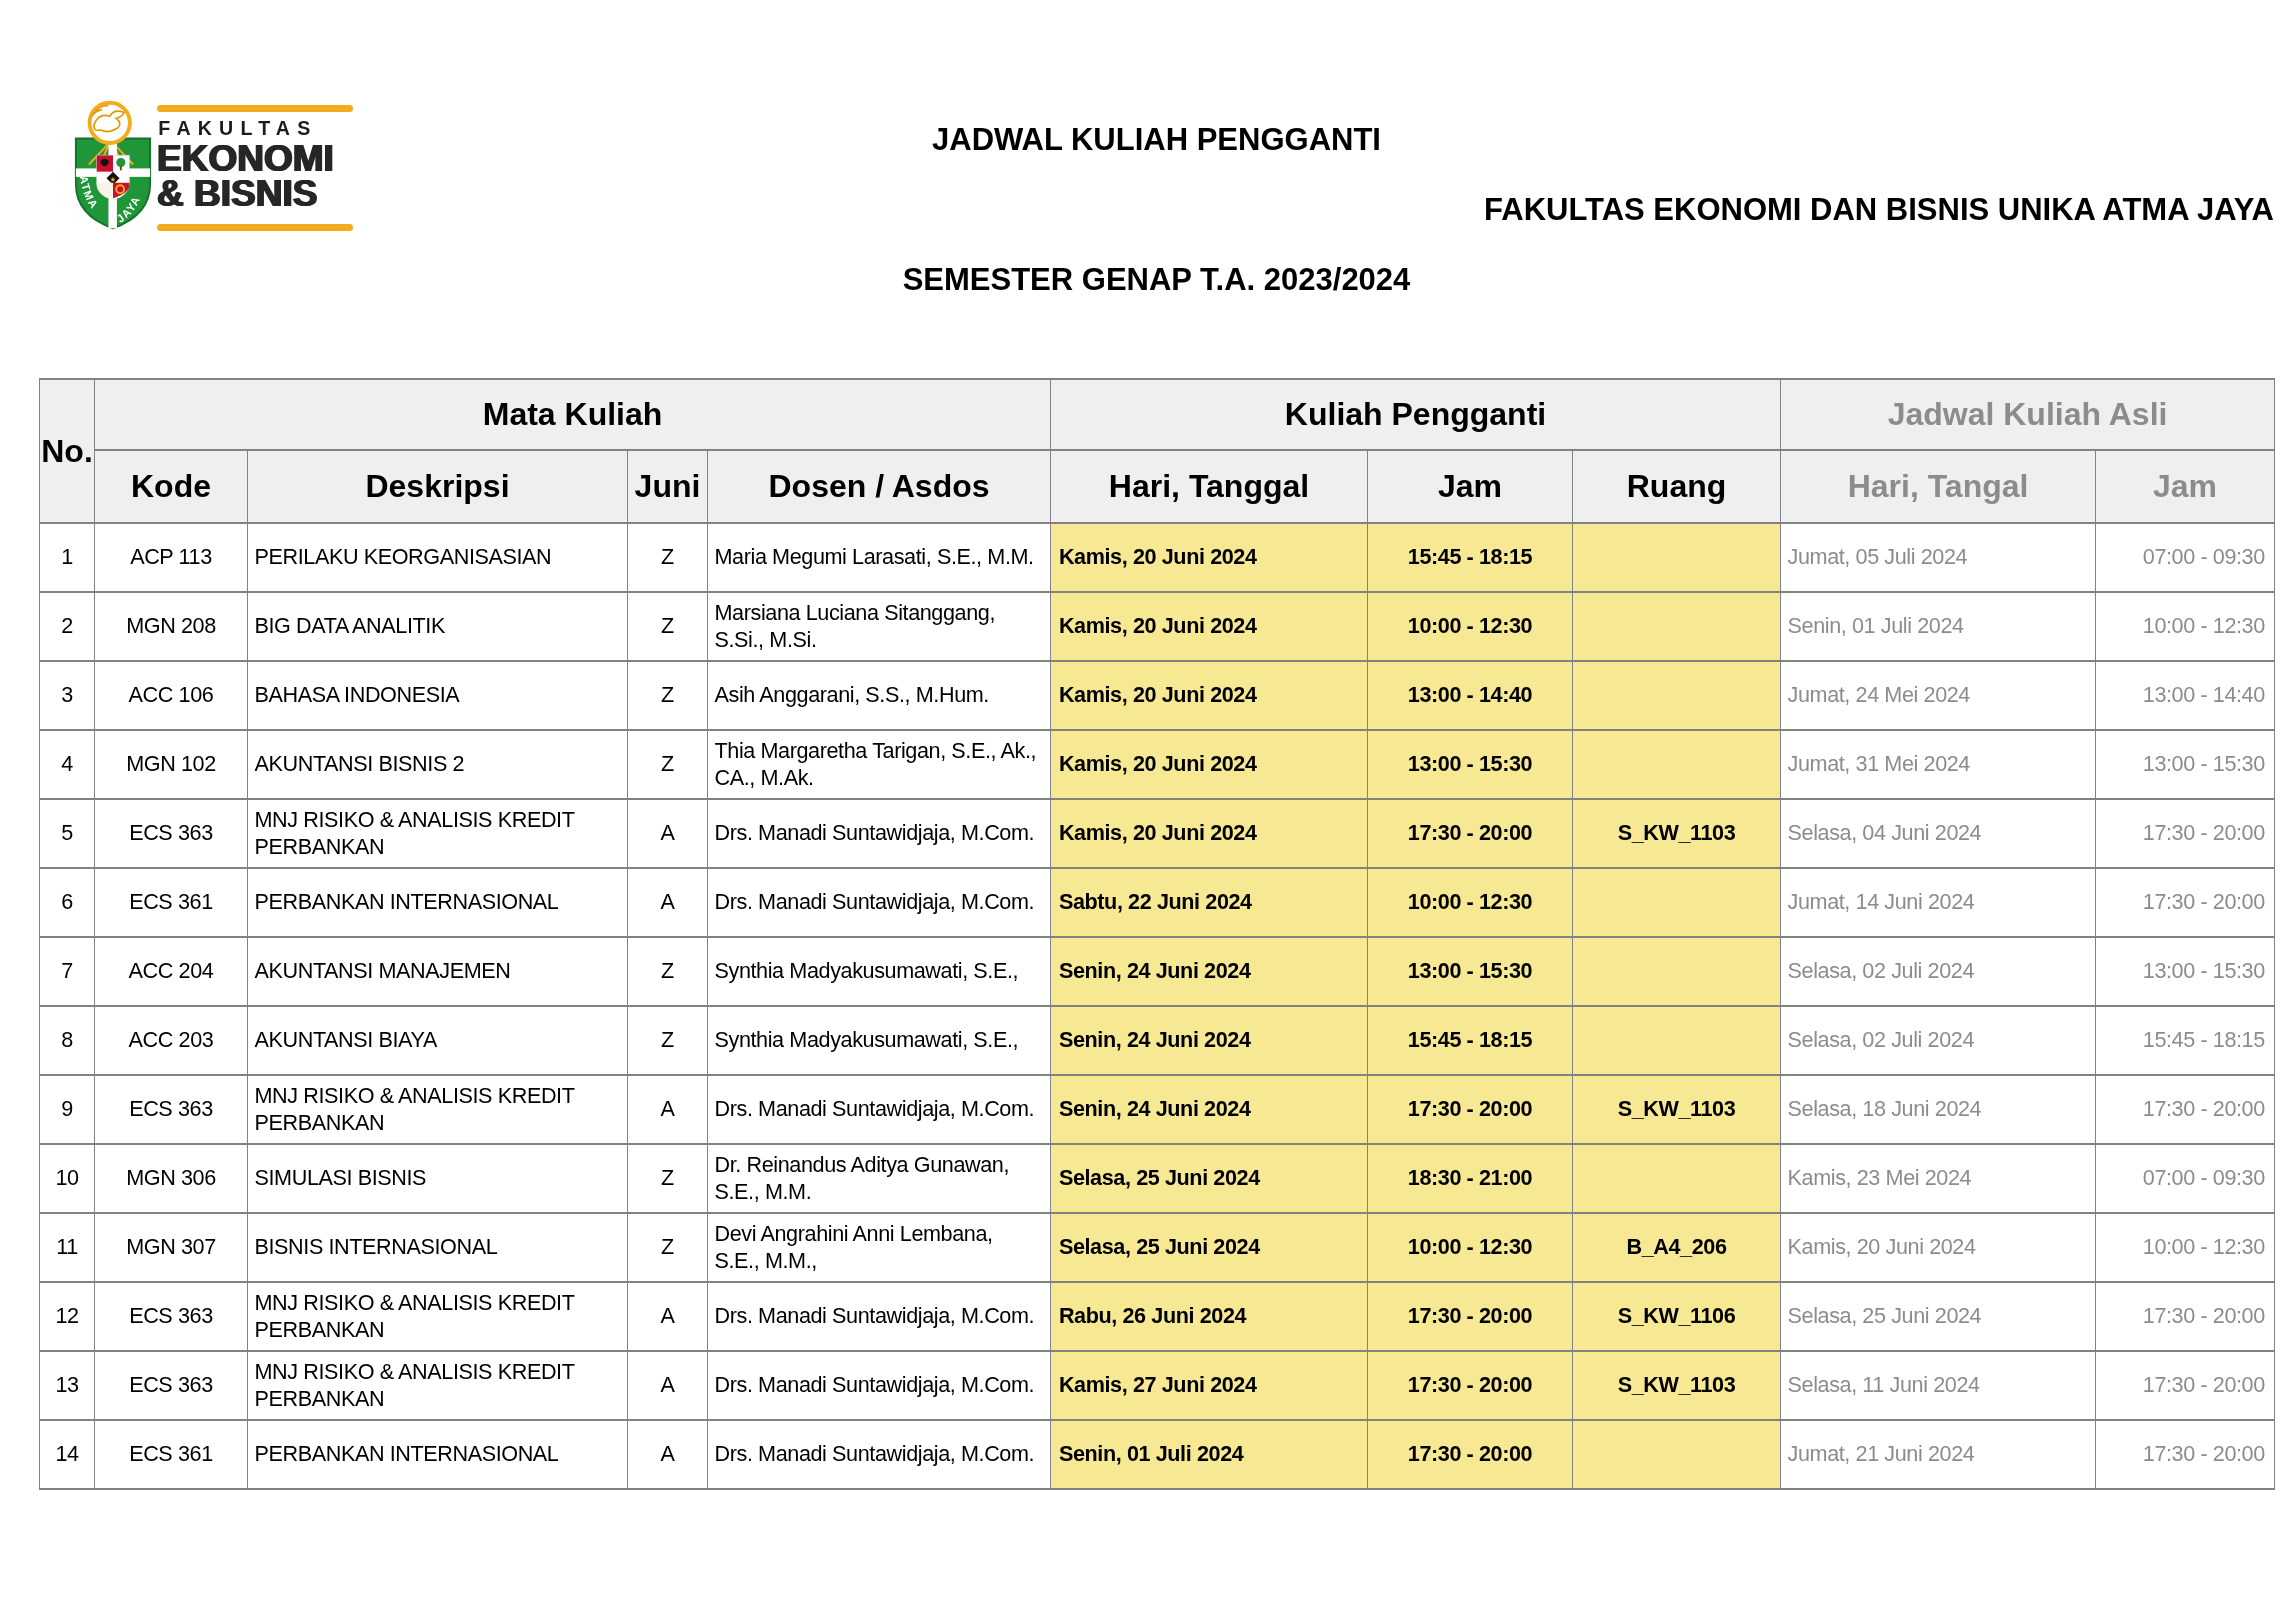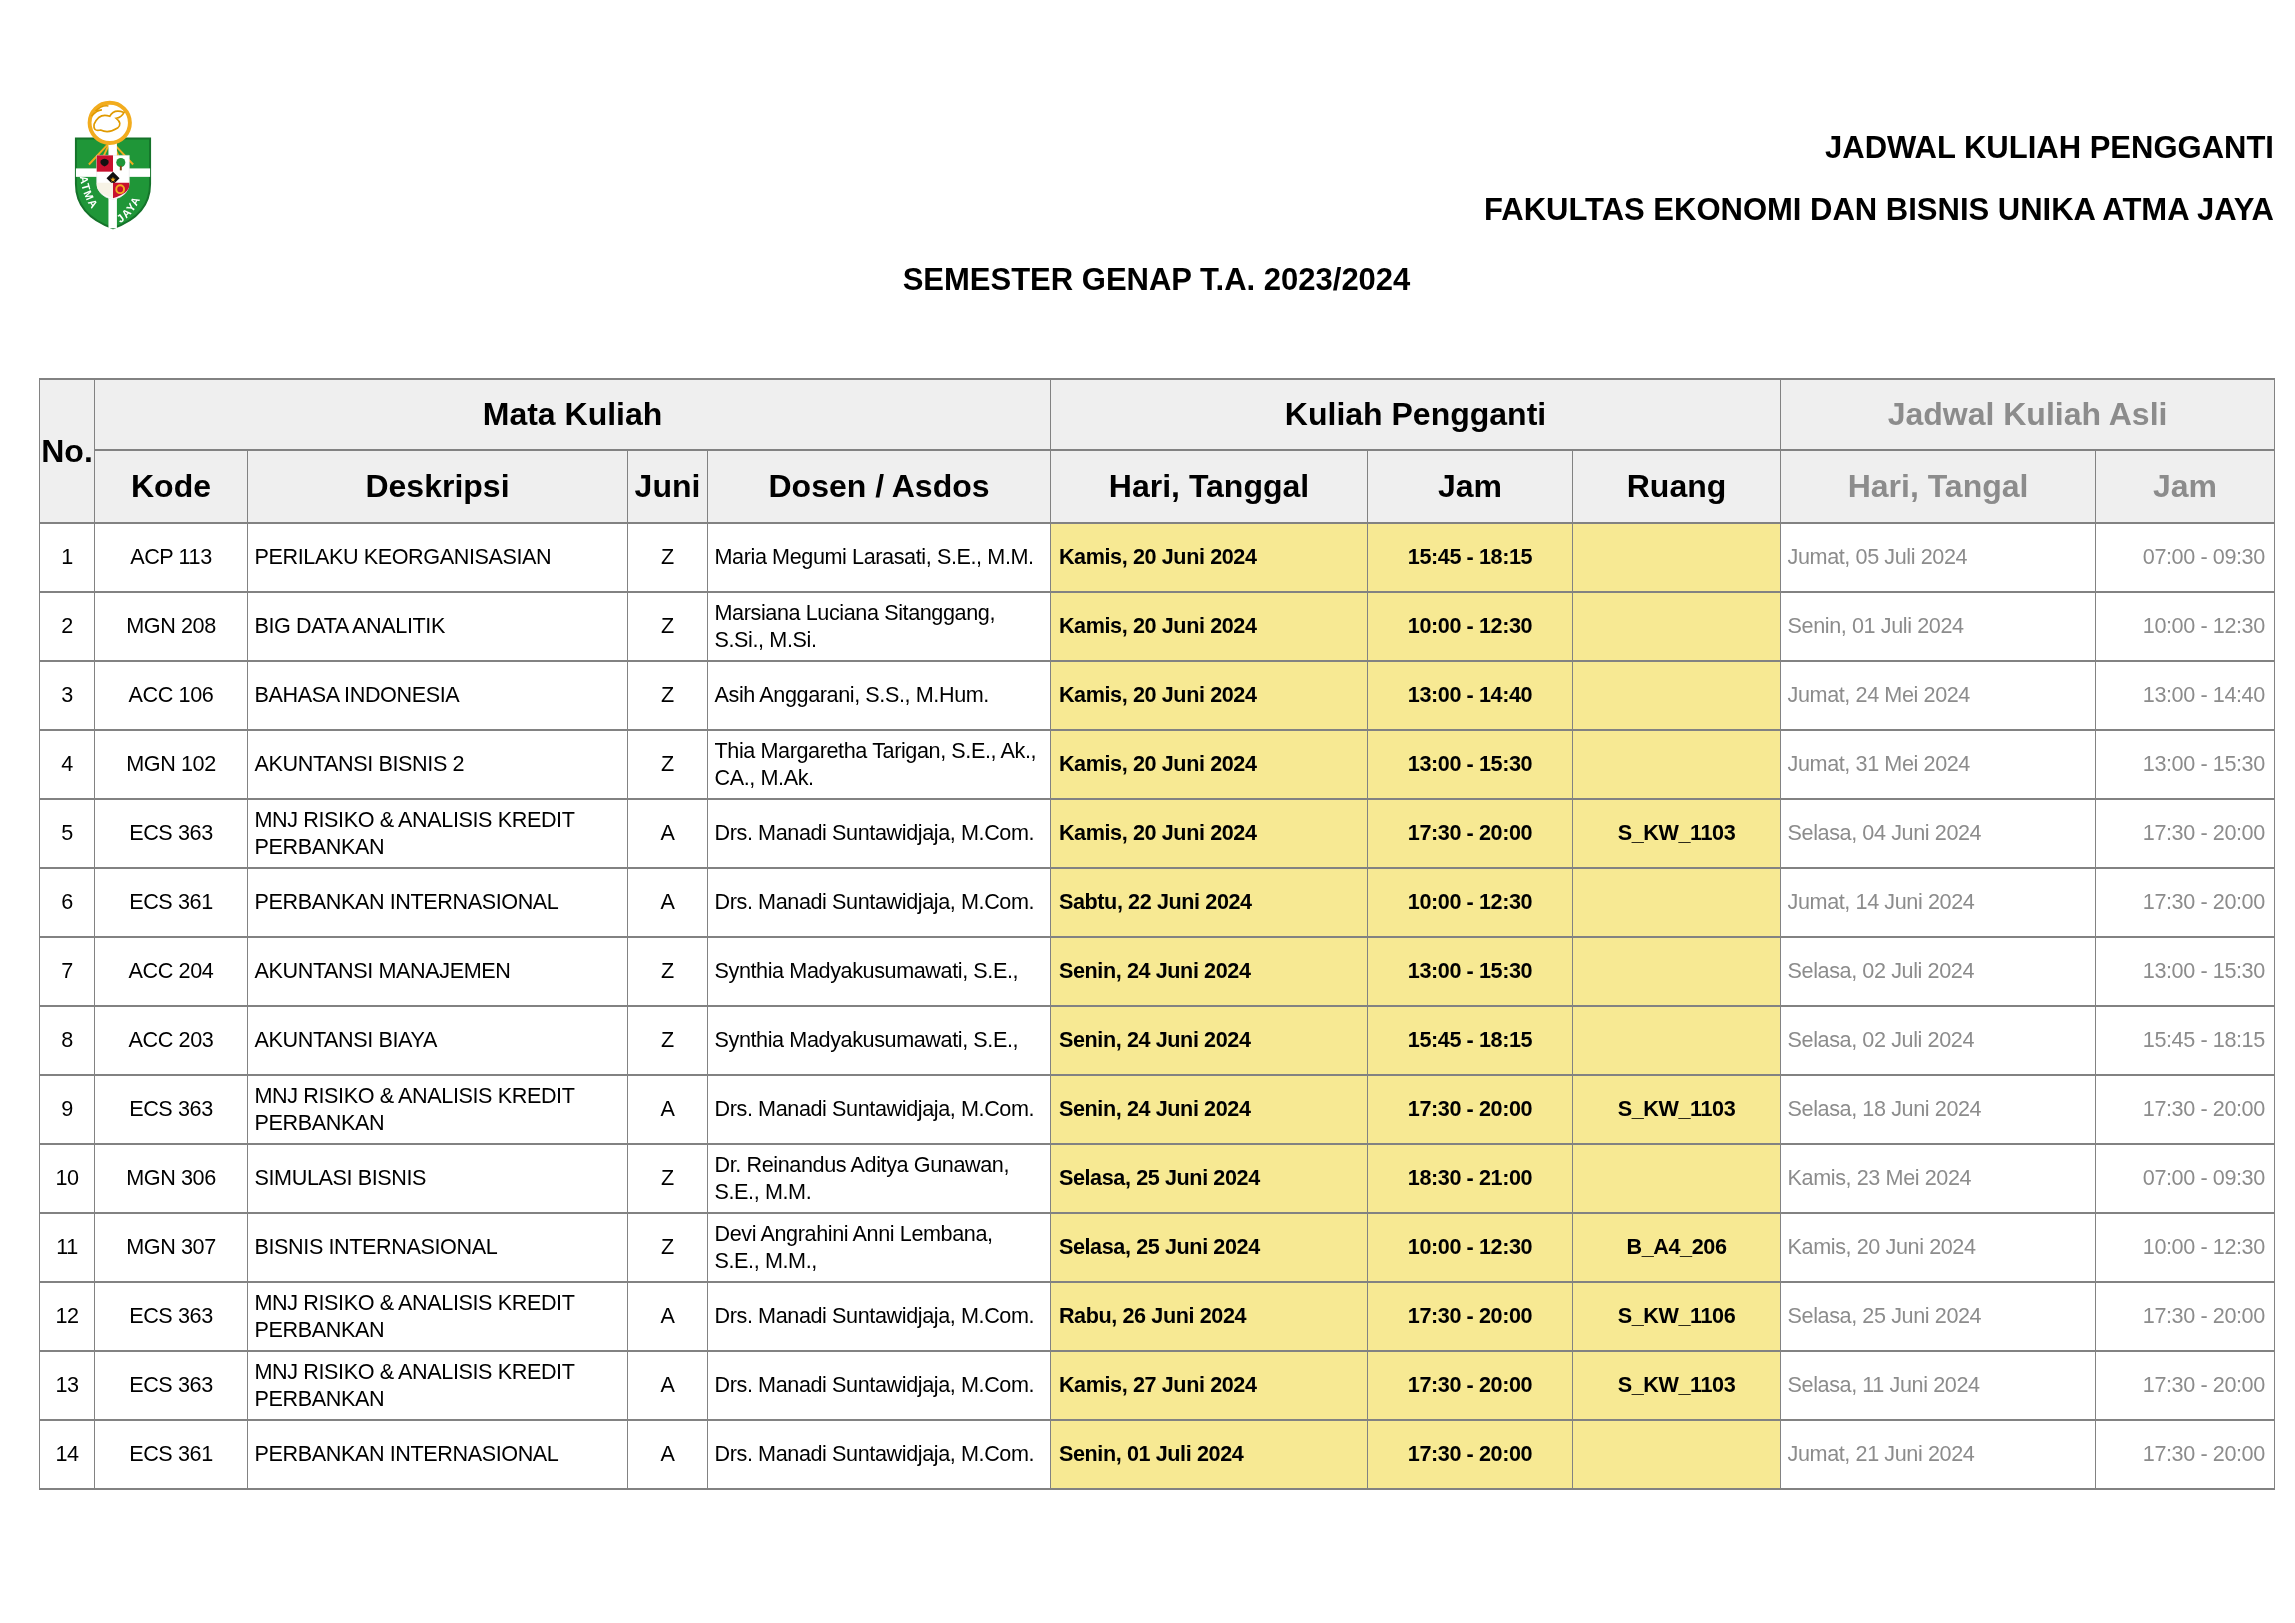--- a/index.html
+++ b/index.html
@@ -17,21 +17,21 @@
   .logo-bar.bottom{top:128px;}
   .logo-fakultas{position:absolute;top:21px;left:1.3px;font-size:19.6px;font-weight:700;letter-spacing:7.2px;color:#1c1c1c;white-space:nowrap;}
   .logo-big{position:absolute;left:0;font-size:37px;font-weight:900;color:#262626;letter-spacing:0;white-space:nowrap;
             text-shadow:1px 0 0 #262626,-1px 0 0 #262626;}
   .logo-ekonomi{top:42px;}
   .logo-bisnis{top:77px;}
 
   
   .titles{position:absolute;left:39px;top:122px;width:2235px;text-align:center;}
   .title-line{position:absolute;left:0;width:100%;font-size:31px;font-weight:700;color:#000;}
-  .title-1{top:8px;text-align:right;}
+  .title-1{top:0;}
   .title-2{top:70px;text-align:right;}
   .title-3{top:140px;}
 
   
   .sched-wrap{position:absolute;left:39px;top:378px;width:2235px;}
   table.sched{border-collapse:collapse;table-layout:fixed;width:2235px;background:#fff;}
   .sched th,.sched td{
     border-left:1.3px solid #828282;border-right:1.3px solid #828282;
     border-top:2px solid #828282;border-bottom:2px solid #828282;
     overflow:hidden;
@@ -87,20 +87,27 @@
       <path id="lp" d="M12,118 Q18,166 52,188"></path>
       <path id="rp" d="M74,190 Q108,168 114,118"></path>
     </defs>
     <text font-size="17" font-weight="bold" fill="#ffffff" letter-spacing="2" font-family="Liberation Sans, sans-serif">
       <textPath href="#lp">ATMA</textPath>
     </text>
     <text font-size="17" font-weight="bold" fill="#ffffff" letter-spacing="2" font-family="Liberation Sans, sans-serif">
       <textPath href="#rp">JAYA</textPath>
     </text>
   </svg>
+  <div class="logo-textcol">
+    <div class="logo-bar top"></div>
+    <div class="logo-fakultas">FAKULTAS</div>
+    <div class="logo-big logo-ekonomi">EKONOMI</div>
+    <div class="logo-big logo-bisnis">&amp; BISNIS</div>
+    <div class="logo-bar bottom"></div>
+  </div>
 </div>
 
 <div class="titles">
   <div class="title-line title-1">JADWAL KULIAH PENGGANTI</div>
   <div class="title-line title-2">FAKULTAS EKONOMI DAN BISNIS UNIKA ATMA JAYA</div>
   <div class="title-line title-3">SEMESTER GENAP T.A. 2023/2024</div>
 </div>
 
 <div class="sched-wrap">
   <table class="sched">

